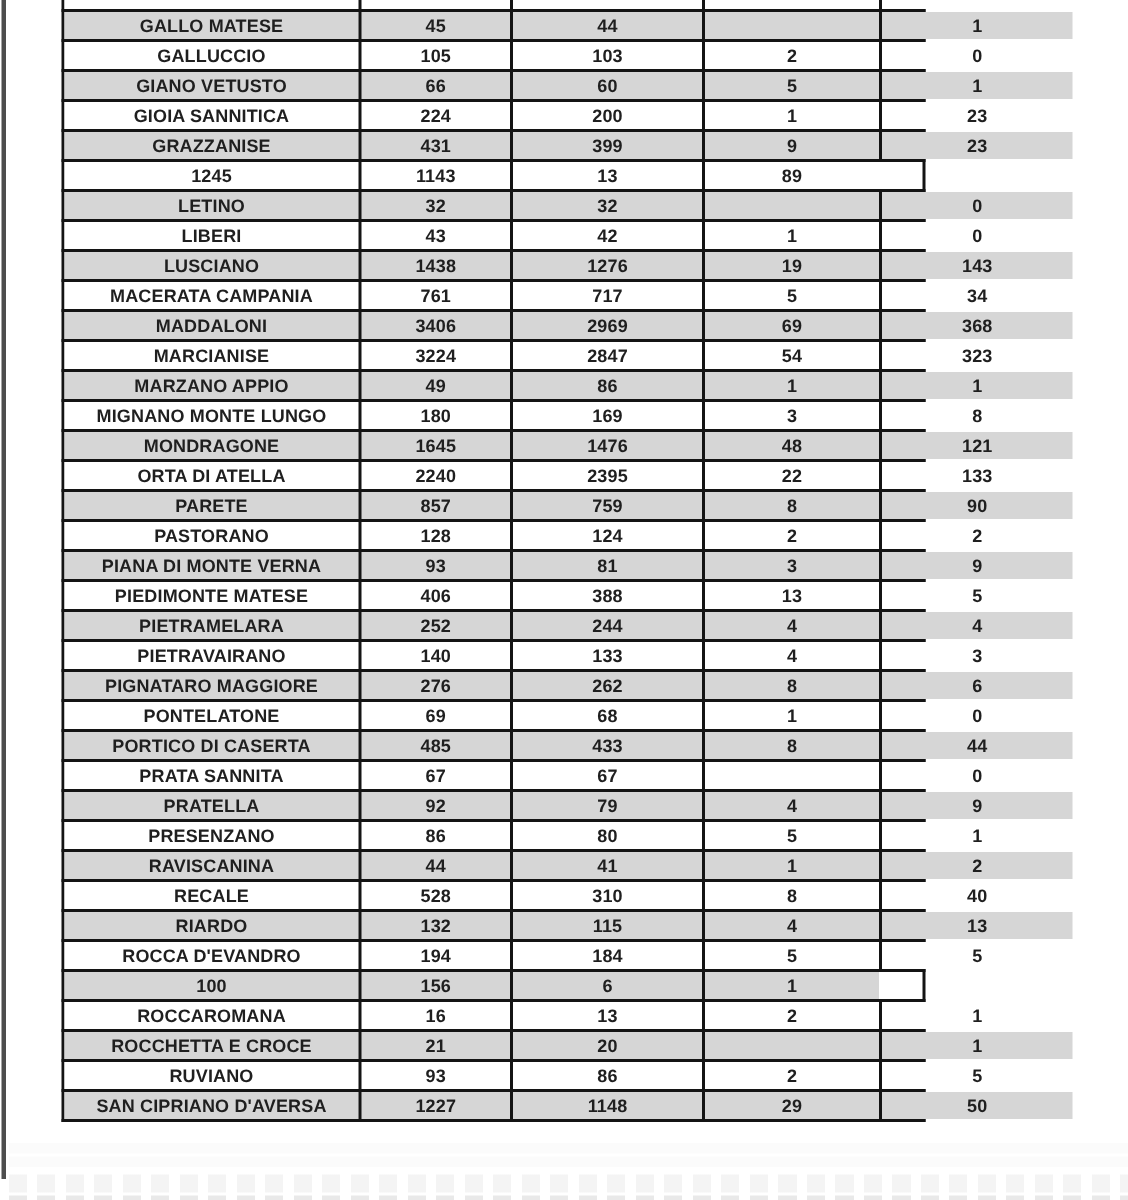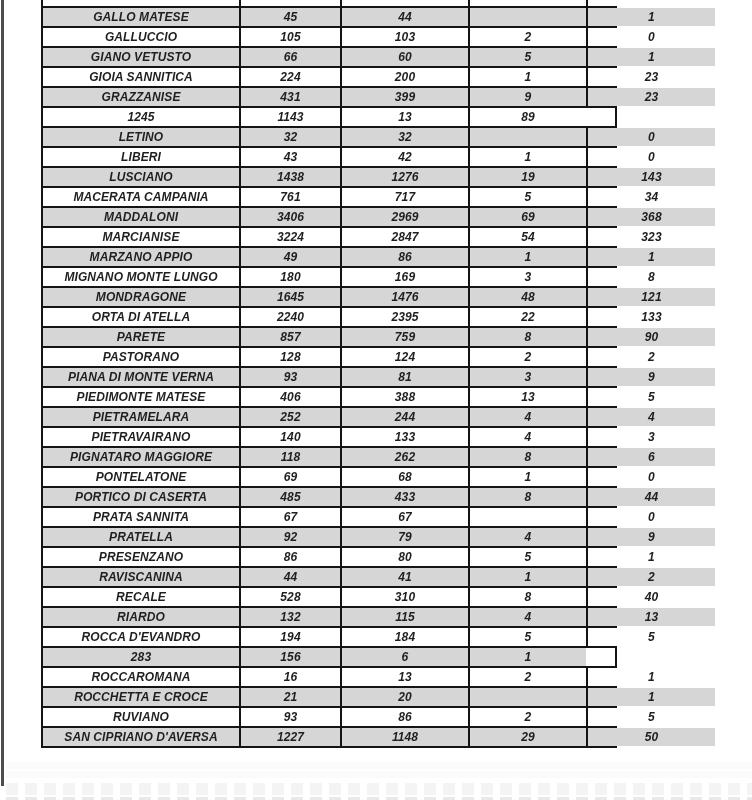--- a/index.html
+++ b/index.html
@@ -15,21 +15,21 @@
     background:#ffffff;
     overflow:hidden;
     position:relative;
     font-family:"Liberation Sans", sans-serif;
   }
   .edge-line{
     position:absolute;left:1px;top:0;width:3px;height:786px;
     background:var(--edge);
   }
   .muni-table{
-    position:absolute;left:41px;top:0;width:576px;font-style:italic;
+    position:absolute;left:41px;top:0;width:576px;
   }
   .row{
     display:grid;
     grid-template-columns:196px 101px 128px 118px 129px;
     border:2px solid var(--border);
     border-top:none;
     box-sizing:border-box;
   }
   .cell{
     height:18px;line-height:18px;
@@ -218,21 +218,21 @@
     </div>
     <div class="row plain">
       <div class="cell name">PIETRAVAIRANO</div>
       <div class="cell">140</div>
       <div class="cell">133</div>
       <div class="cell">4</div>
       <div class="cell">3</div>
     </div>
     <div class="row shaded">
       <div class="cell name">PIGNATARO MAGGIORE</div>
-      <div class="cell">118</div>
+      <div class="cell">276</div>
       <div class="cell">262</div>
       <div class="cell">8</div>
       <div class="cell">6</div>
     </div>
     <div class="row plain">
       <div class="cell name">PONTELATONE</div>
       <div class="cell">69</div>
       <div class="cell">68</div>
       <div class="cell">1</div>
       <div class="cell">0</div>
@@ -287,21 +287,21 @@
       <div class="cell">13</div>
     </div>
     <div class="row plain">
       <div class="cell name">ROCCA D'EVANDRO</div>
       <div class="cell">194</div>
       <div class="cell">184</div>
       <div class="cell">5</div>
       <div class="cell">5</div>
     </div>
     <div class="row shaded">
-      <div class="cell">283</div>
+      <div class="cell">100</div>
       <div class="cell">156</div>
       <div class="cell">6</div>
       <div class="cell">1</div>
     </div>
     <div class="row plain">
       <div class="cell name">ROCCAROMANA</div>
       <div class="cell">16</div>
       <div class="cell">13</div>
       <div class="cell">2</div>
       <div class="cell">1</div>

